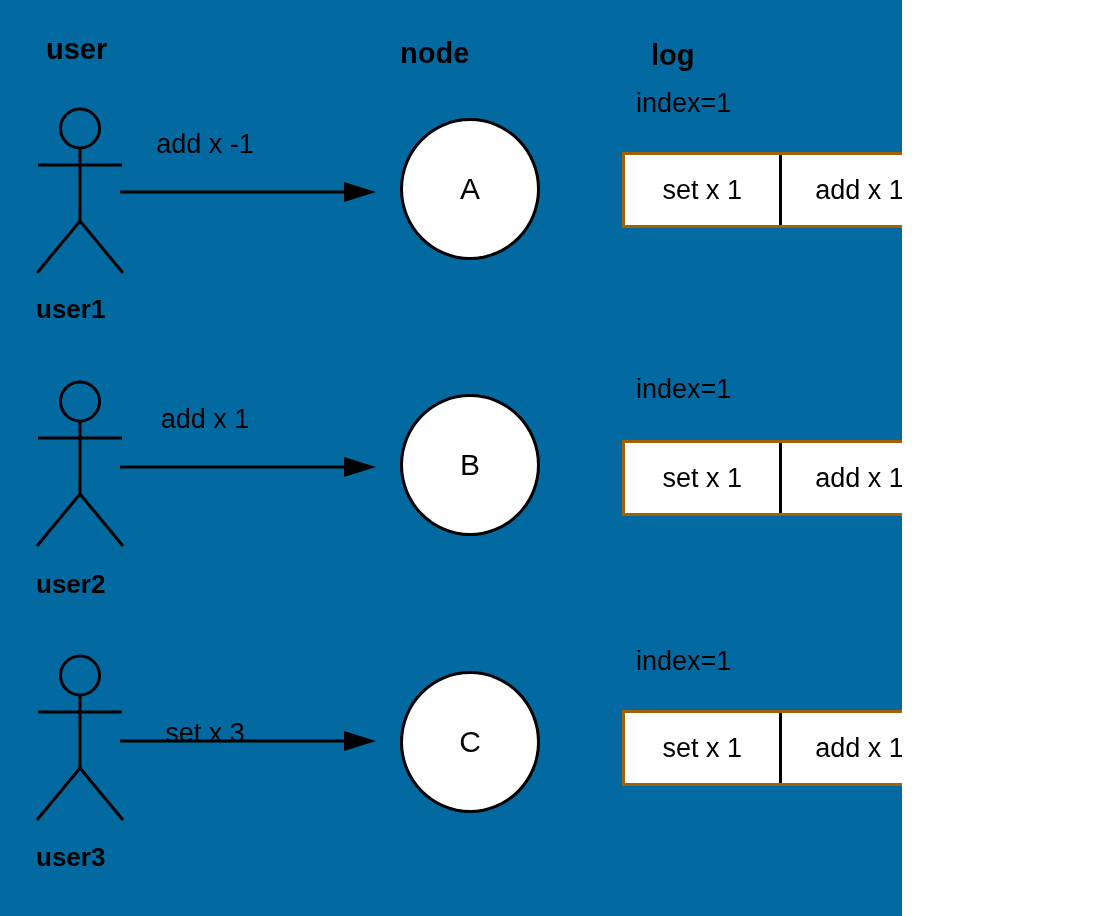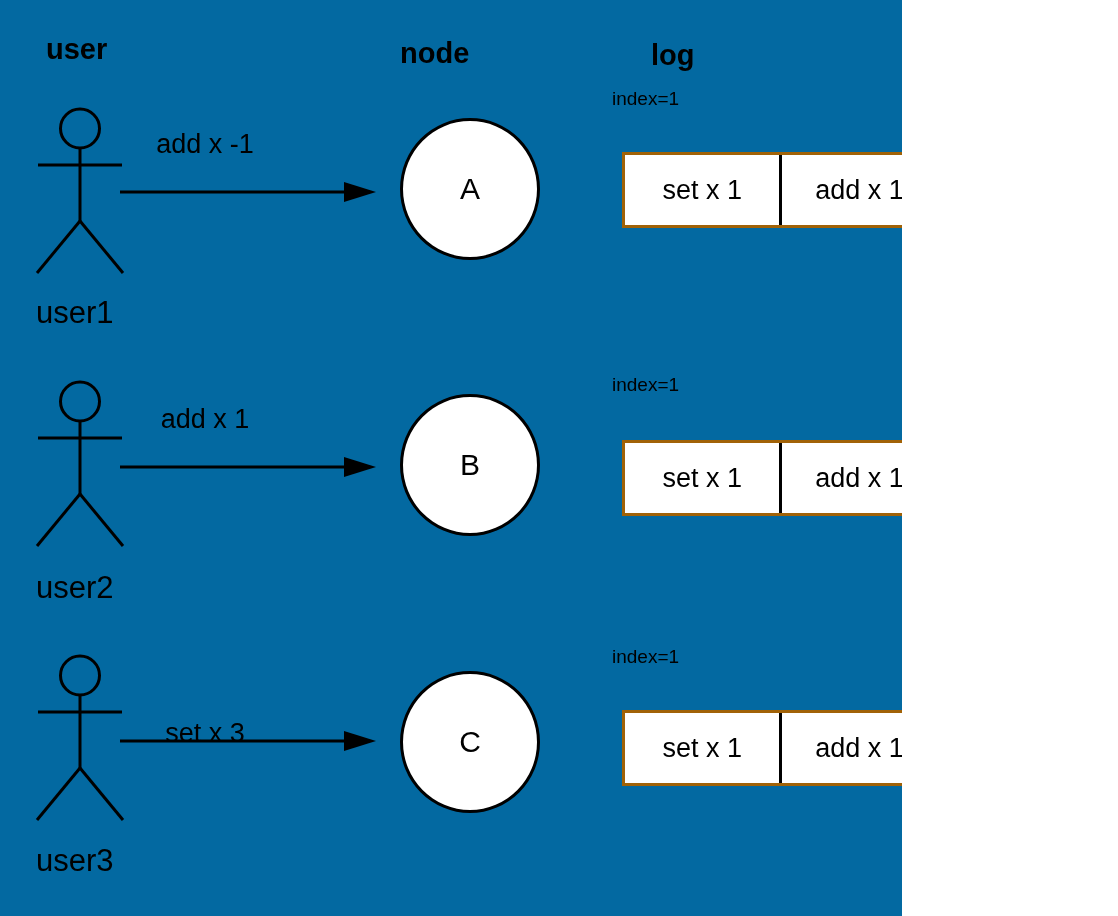--- a/index.html
+++ b/index.html
@@ -21,21 +21,21 @@
   }
   .header-user{left:46px;top:34px;}
   .header-node{left:400px;top:38px;width:140px;text-align:left;}
   .header-log{left:651px;top:40px;}
 
   .figure{left:33px;width:94px;height:170px;}
   .fig-r0{top:107px;} .fig-r1{top:380px;} .fig-r2{top:654px;}
 
   .user-name{
     left:36px;width:120px;
-    font-size:31px;line-height:1.15;
+    font-size:26px;line-height:1.15;font-weight:bold;
   }
   .name-r0{top:295px;} .name-r1{top:570px;} .name-r2{top:843px;}
 
   .arrow{left:118px;width:262px;height:26px;}
   .arr-r0{top:179px;} .arr-r1{top:454px;} .arr-r2{top:728px;}
 
   .message{
     left:95px;width:220px;text-align:center;
     font-size:27px;line-height:1.15;white-space:nowrap;
   }
@@ -46,22 +46,22 @@
     box-sizing:border-box;
     border:3px solid #000;
     border-radius:50%;
     display:flex;align-items:center;justify-content:center;
     font-size:30px;
     background:#fff;
   }
   .circ-r0{top:118px;} .circ-r1{top:394px;} .circ-r2{top:671px;}
 
   .log-index{
-    left:612px;
-    font-size:19px;line-height:1.15;white-space:nowrap;
+    left:636px;
+    font-size:27px;line-height:1.15;white-space:nowrap;
   }
   .idx-r0{top:88px;} .idx-r1{top:374px;} .idx-r2{top:646px;}
 
   .log-table{
     left:622px;width:475px;height:76px;
     box-sizing:border-box;
     border:3px solid #a16207;
     display:flex;
     background:#fff;
   }

